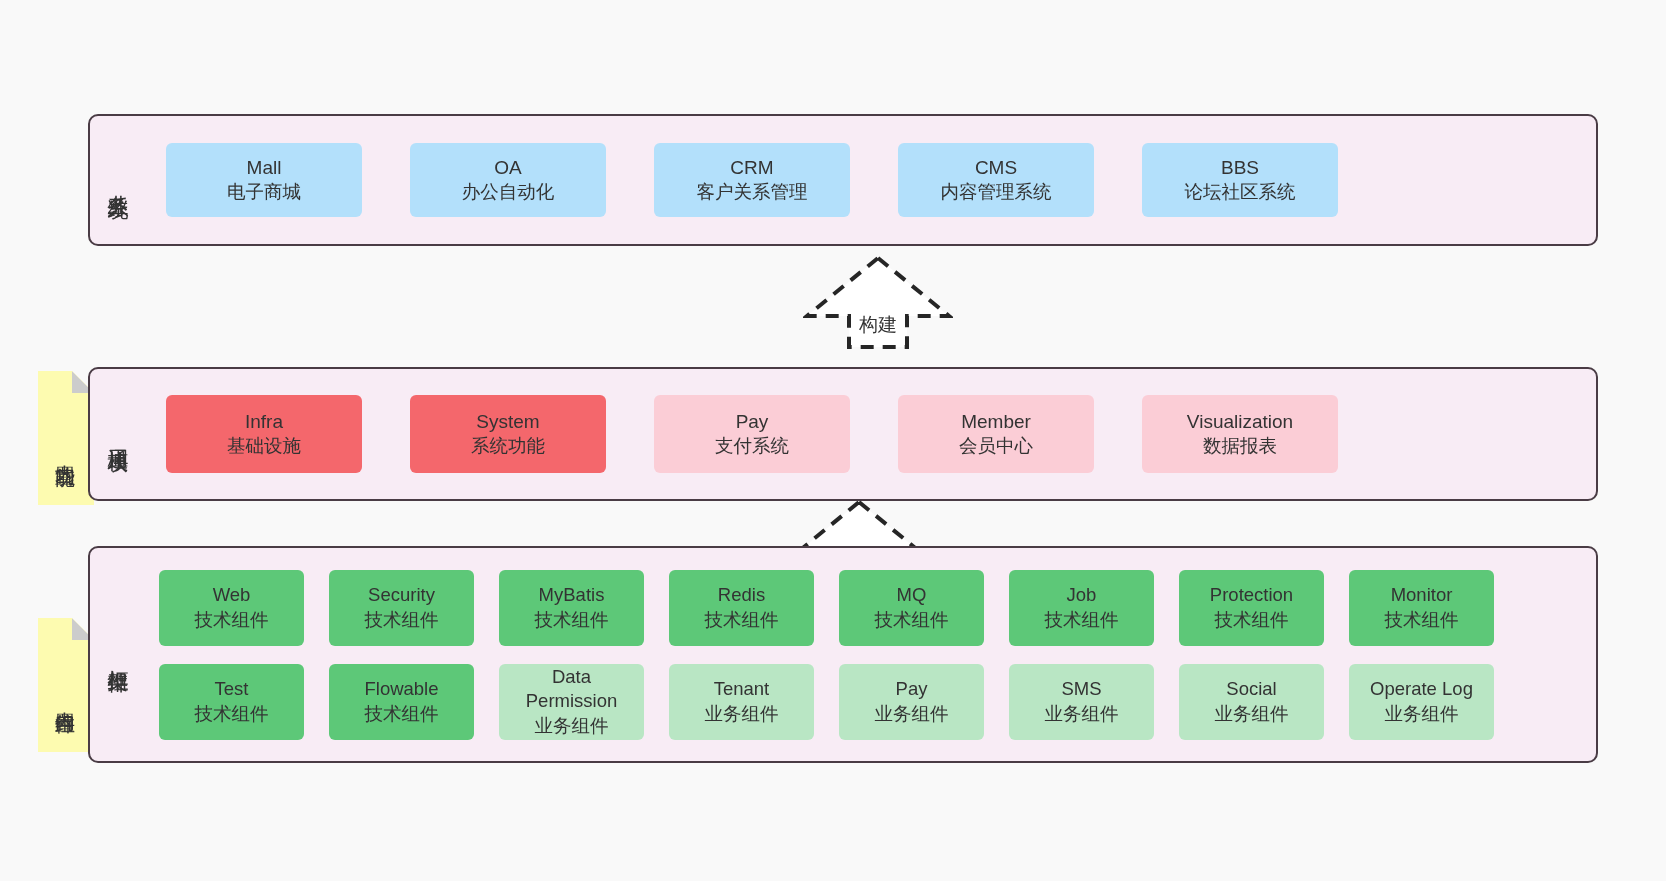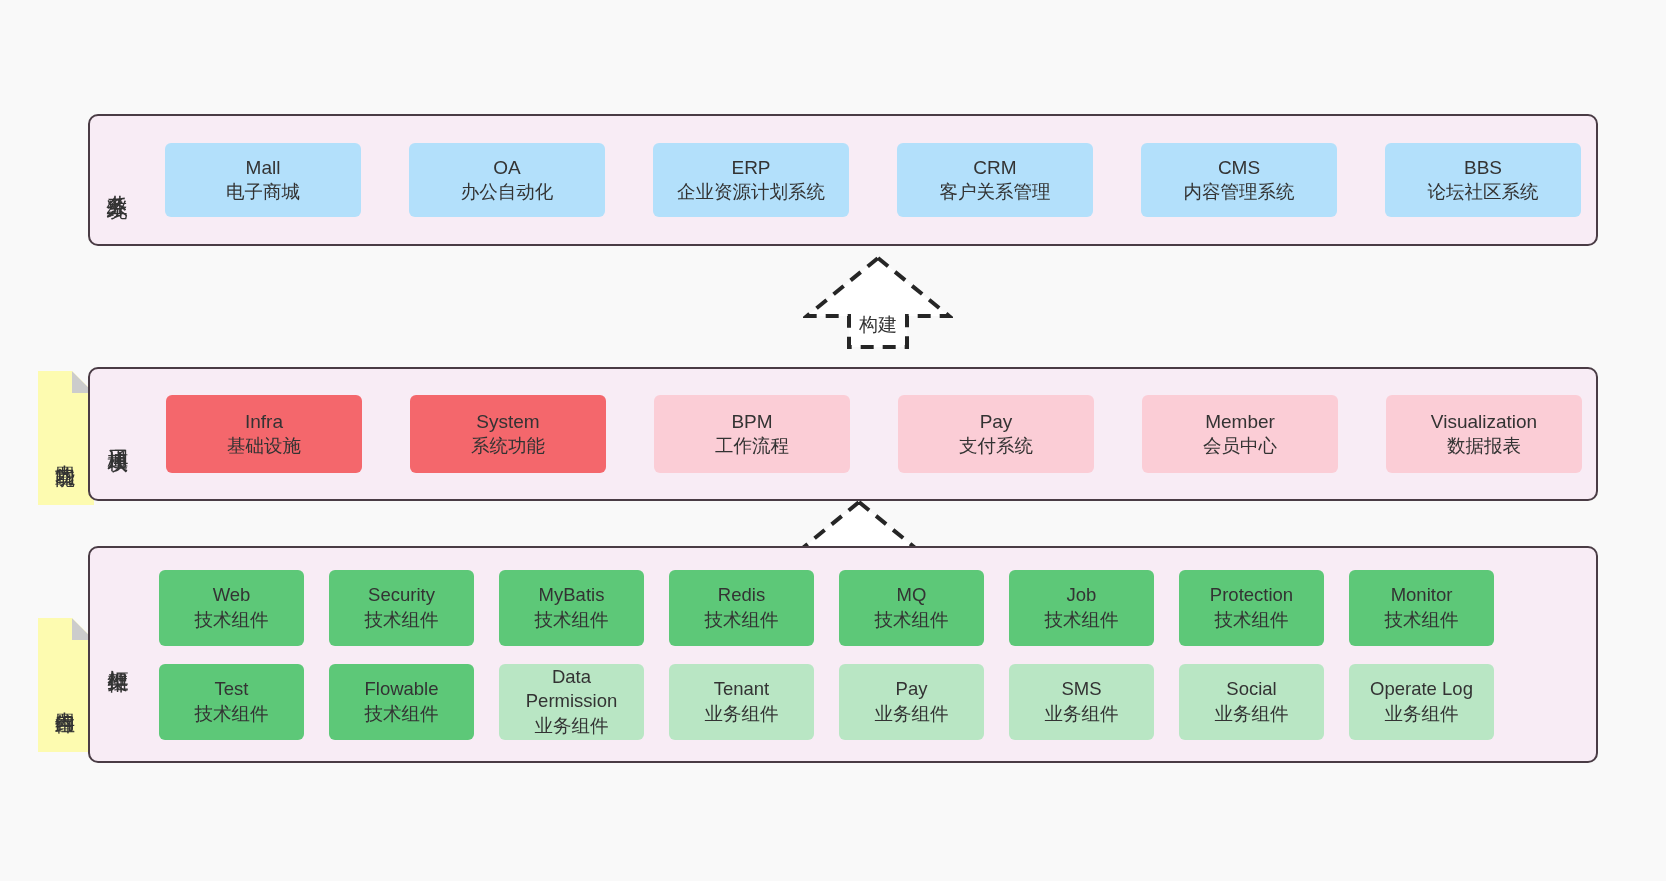--- a/index.html
+++ b/index.html
@@ -170,24 +170,20 @@
       <div class="row biz-row">
         <div class="node node-biz">
           <div>Mall</div>
           <div class="l2">电子商城</div>
         </div>
         <div class="node node-biz">
           <div>OA</div>
           <div class="l2">办公自动化</div>
         </div>
         <div class="node node-biz">
-          <div>ERP</div>
-          <div class="l2">企业资源计划系统</div>
-        </div>
-        <div class="node node-biz">
           <div>CRM</div>
           <div class="l2">客户关系管理</div>
         </div>
         <div class="node node-biz">
           <div>CMS</div>
           <div class="l2">内容管理系统</div>
         </div>
         <div class="node node-biz">
           <div>BBS</div>
           <div class="l2">论坛社区系统</div>
@@ -214,24 +210,20 @@
       <div class="row mod-row">
         <div class="node node-mod strong">
           <div>Infra</div>
           <div class="l2">基础设施</div>
         </div>
         <div class="node node-mod strong">
           <div>System</div>
           <div class="l2">系统功能</div>
         </div>
         <div class="node node-mod soft">
-          <div>BPM</div>
-          <div class="l2">工作流程</div>
-        </div>
-        <div class="node node-mod soft">
           <div>Pay</div>
           <div class="l2">支付系统</div>
         </div>
         <div class="node node-mod soft">
           <div>Member</div>
           <div class="l2">会员中心</div>
         </div>
         <div class="node node-mod soft">
           <div>Visualization</div>
           <div class="l2">数据报表</div>

